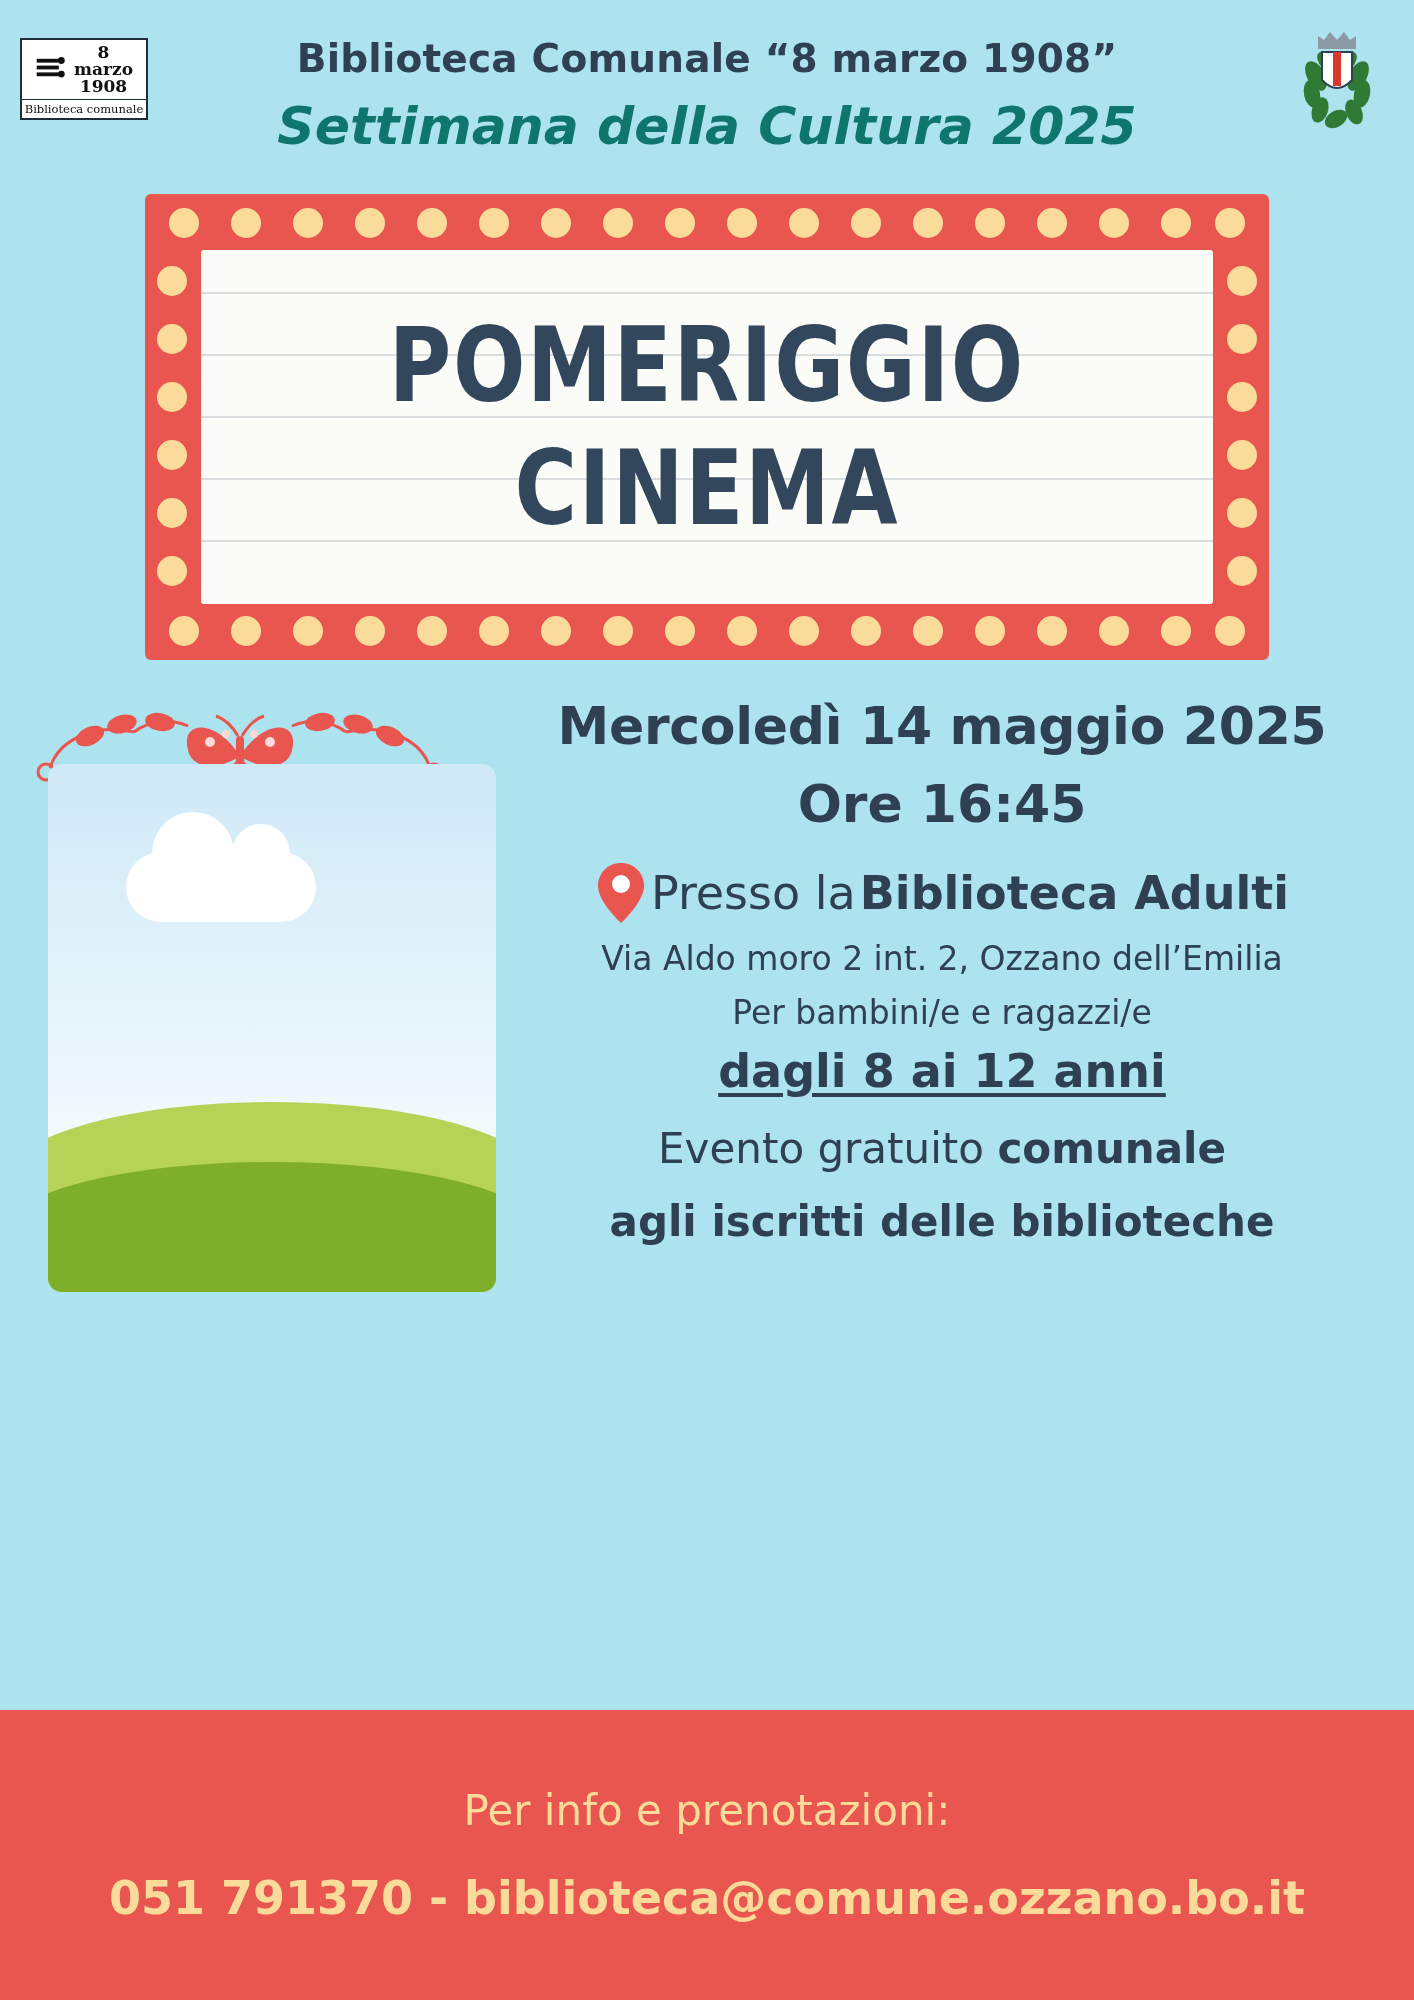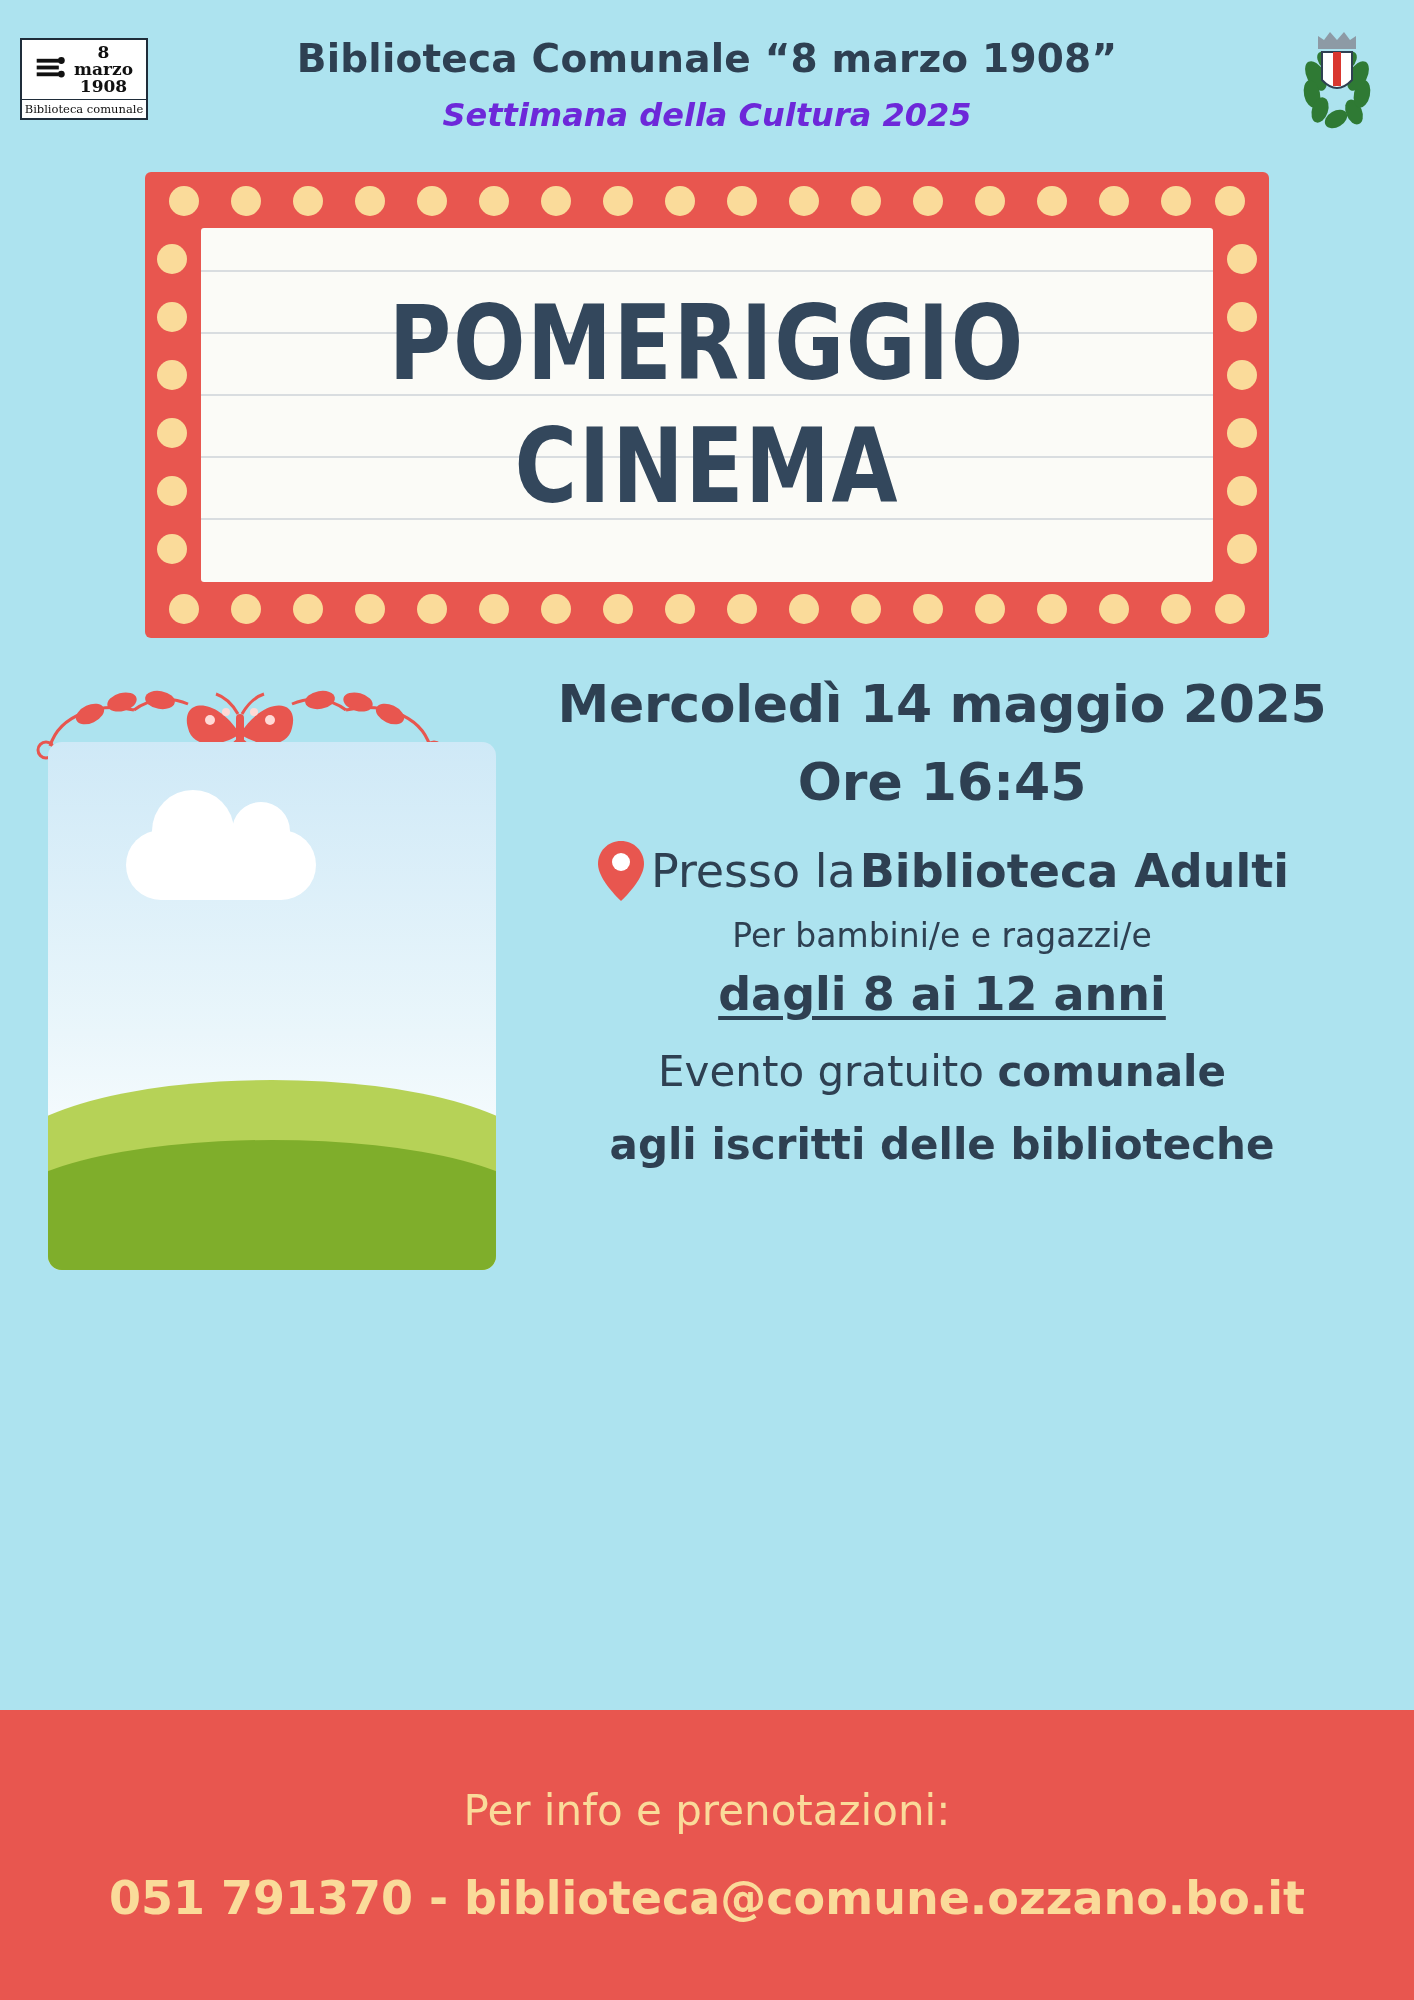--- a/index.html
+++ b/index.html
@@ -25,24 +25,24 @@
   }
   .header-title {
     font-size: 39px;
     font-weight: 700;
     color: #2e4052;
     letter-spacing: 0.2px;
     line-height: 1.18;
   }
   .header-sub {
     margin-top: 14px;
-    font-size: 32px;
+    font-size: 52px;
     font-weight: 700;
     font-style: italic;
-    color: #6d28d9;
+    color: #0f766e;
   }
 
   .logo-left {
     position: absolute;
     left: 20px;
     top: 38px;
     width: 128px;
     height: 82px;
     background: #ffffff;
     border: 2px solid #1f2d3a;
@@ -438,20 +438,21 @@
 
       <div class="place">
         <svg class="pin-icon" width="52" height="66" viewBox="0 0 52 66">
           <path d="M26 3 C13 3 3 13 3 26 C3 42 26 63 26 63 C26 63 49 42 49 26 C49 13 39 3 26 3 Z" fill="#e8564f"></path>
           <circle cx="26" cy="24" r="9" fill="#ffffff"></circle>
         </svg>
         <span>Presso la </span>
           <b>Biblioteca Adulti</b>
       </div>
 
+      <div class="address">Via Aldo moro 2 int. 2, Ozzano dell’Emilia</div>
       <div class="audience">Per bambini/e e ragazzi/e</div>
       <div class="ages">dagli 8 ai 12 anni</div>
 
       <div class="free1">
         <span>Evento gratuito </span><b>comunale</b>
       </div>
       <div class="free2">agli iscritti delle biblioteche</div>
     </div>
   </div>
 

